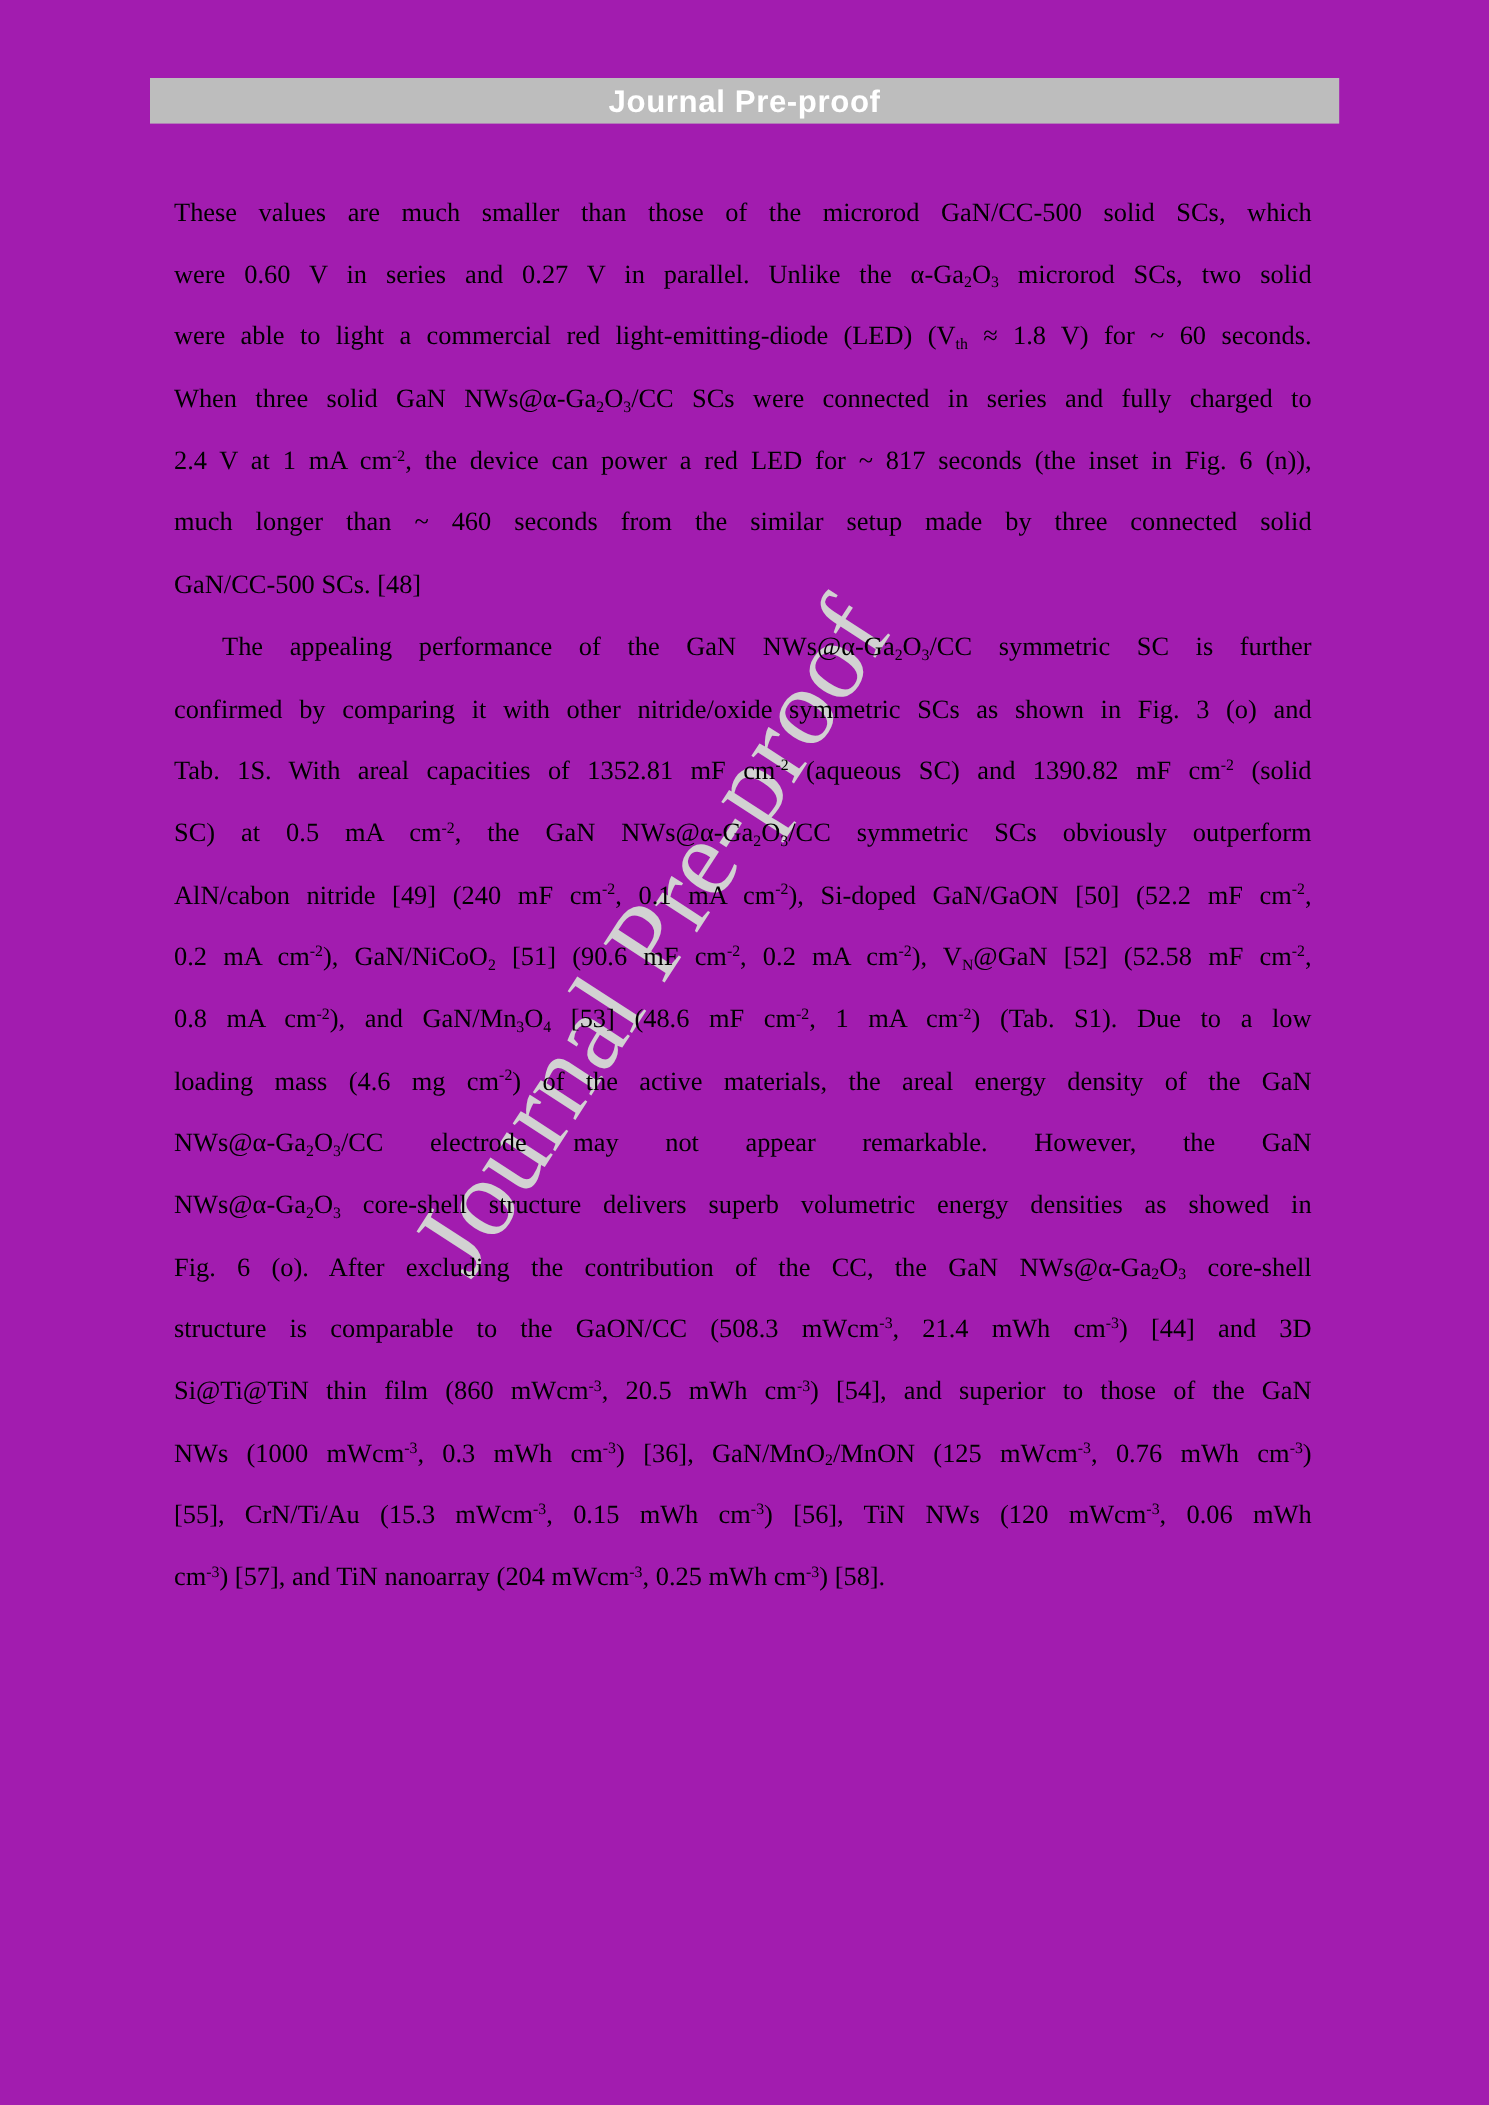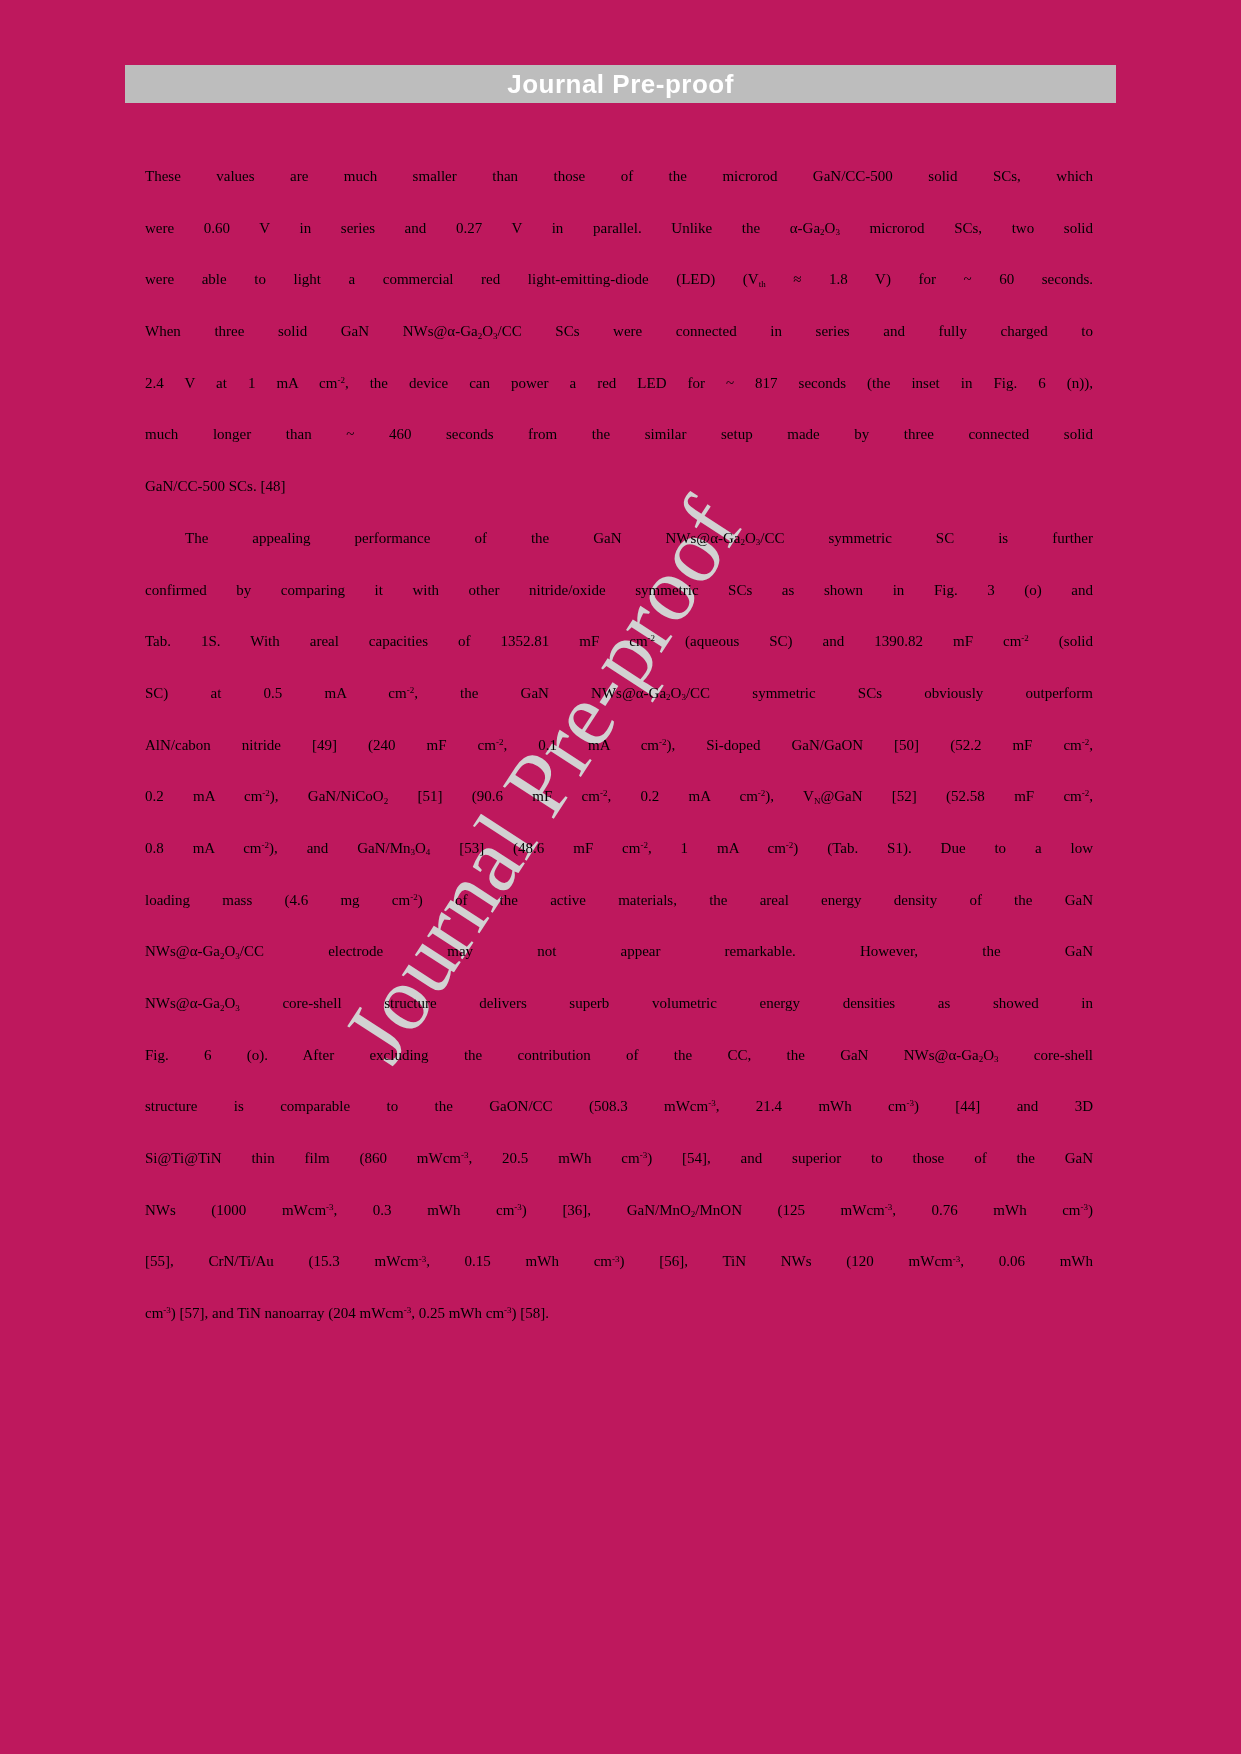--- a/index.html
+++ b/index.html
@@ -1,20 +1,20 @@
 <!DOCTYPE html>
 <html><head>
 <meta charset="utf-8">
 <style>
   html, body { margin: 0; padding: 0; background: #ffffff; }
   .page {
     position: relative;
     width: 1241px;
     height: 1754px;
-    background: #be185d;
+    background: #a21caf;
     overflow: hidden;
     font-family: "Liberation Serif", serif;
     color: #000000;
     text-decoration: underline;
   }
   .banner {
     position: absolute;
     left: 125px;
     top: 65px;
     width: 991px;
@@ -43,21 +43,21 @@
     white-space: nowrap;
     z-index: 0;
     user-select: none;
   }
   .text-body {
     position: absolute;
     left: 145px;
     top: 151px;
     width: 948px;
     z-index: 1;
-    font-size: 15px;
+    font-size: 22px;
   }
   .line {
     height: 51.7px;
     line-height: 51.7px;
   }
   .line.just {
     text-align: justify;
     text-align-last: justify;
     text-justify: inter-word;
   }

